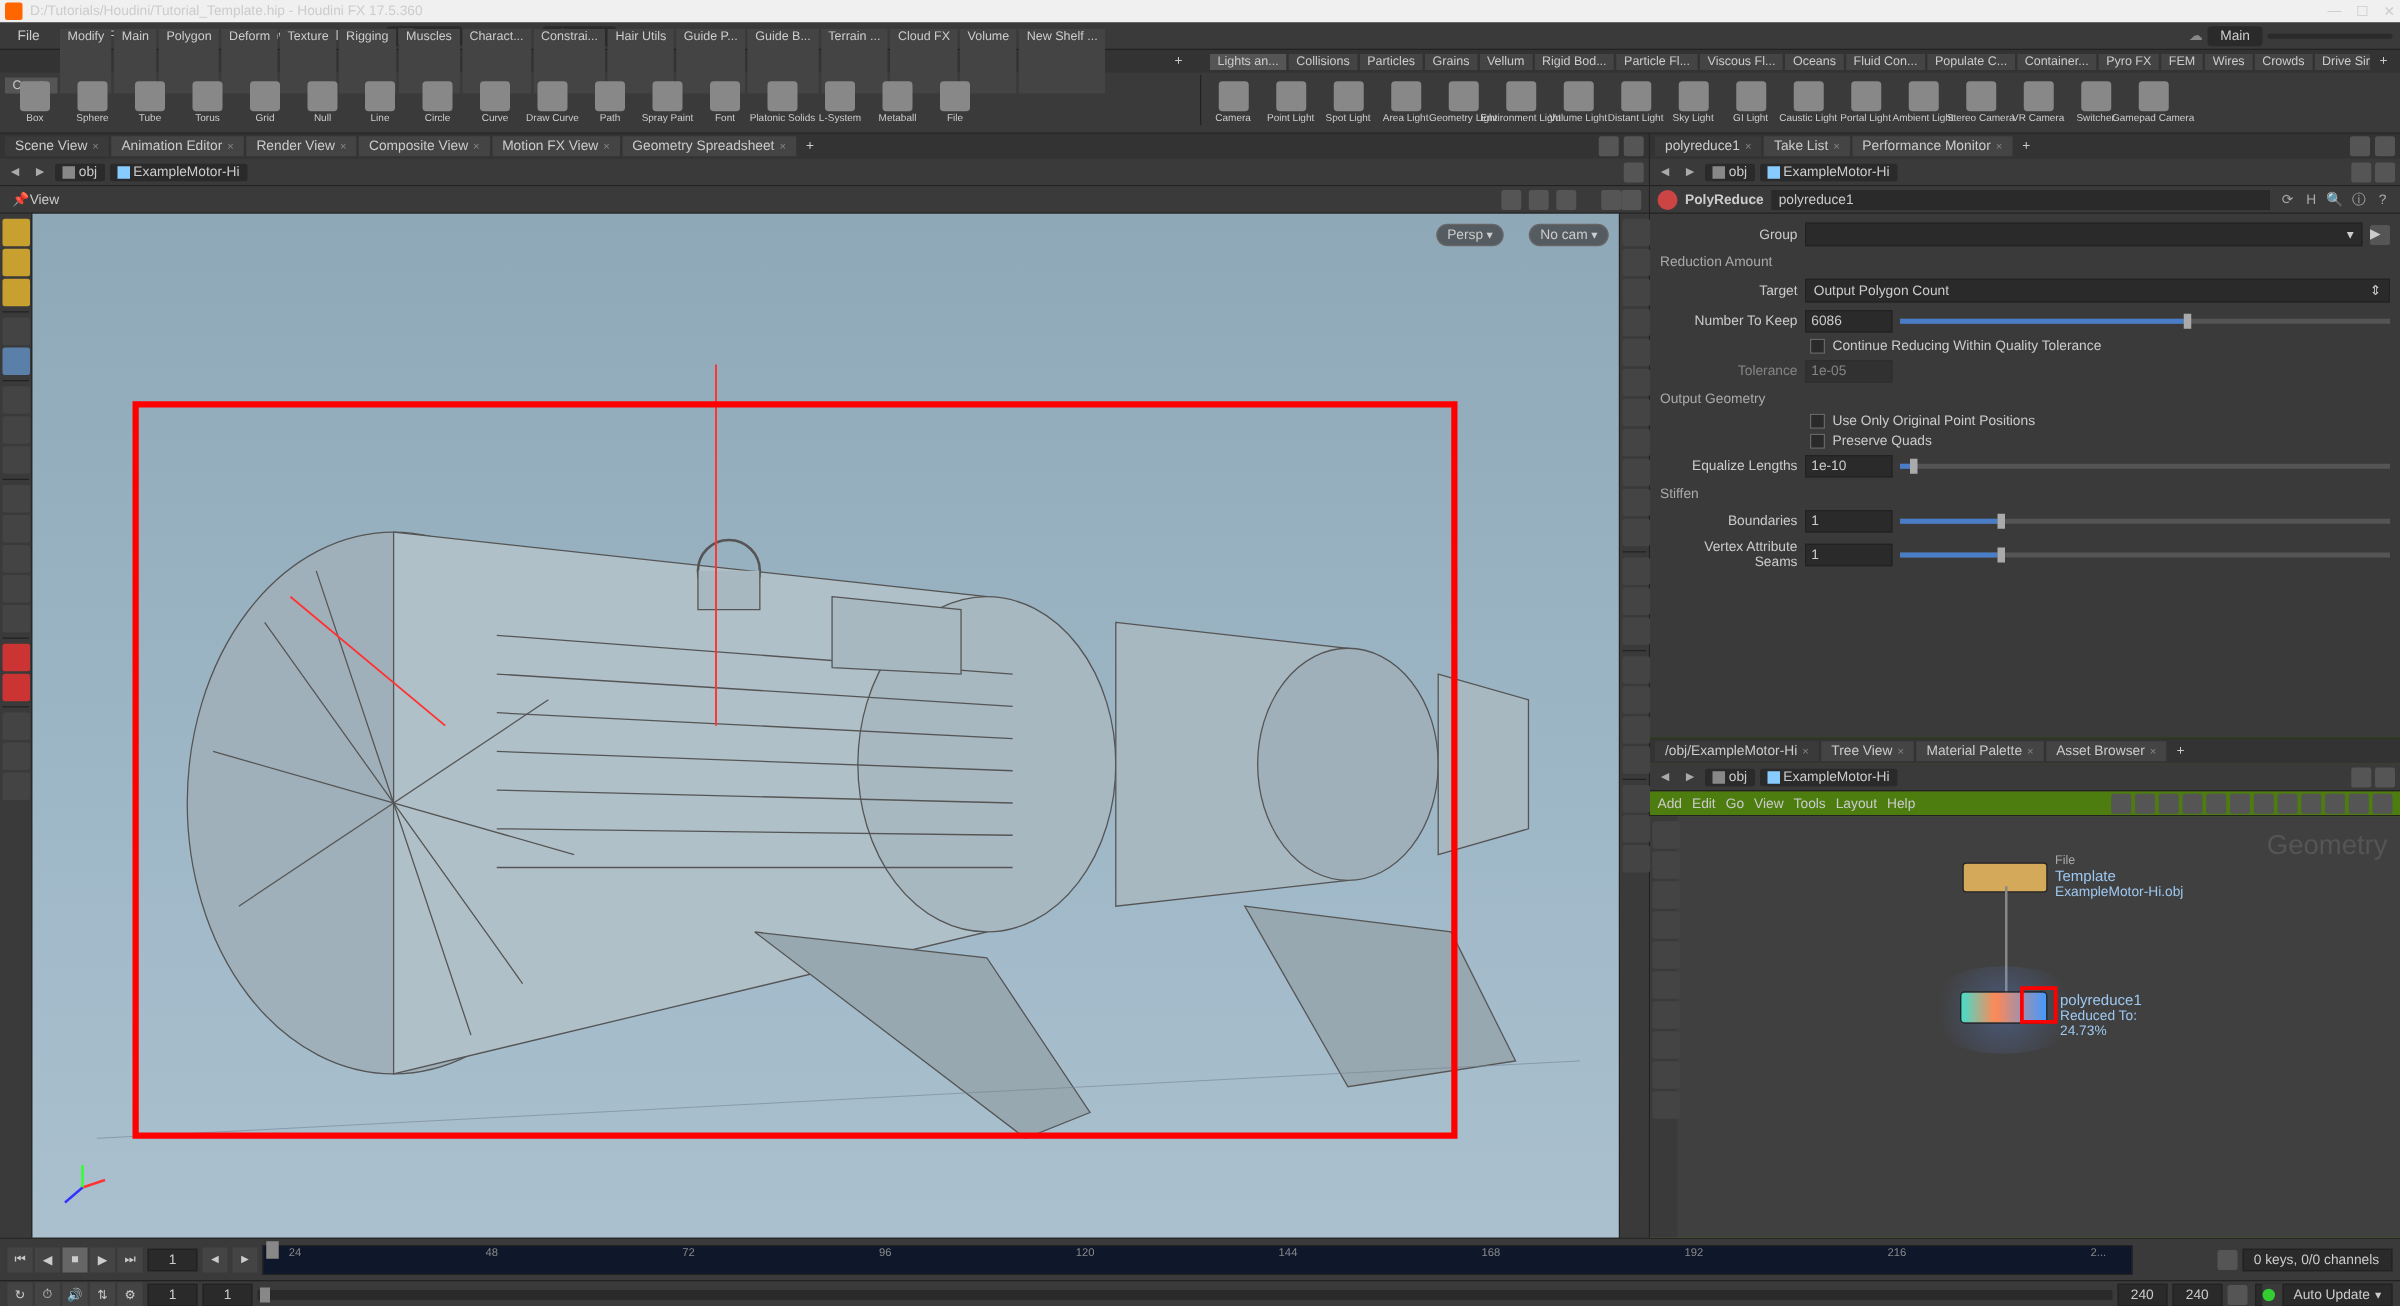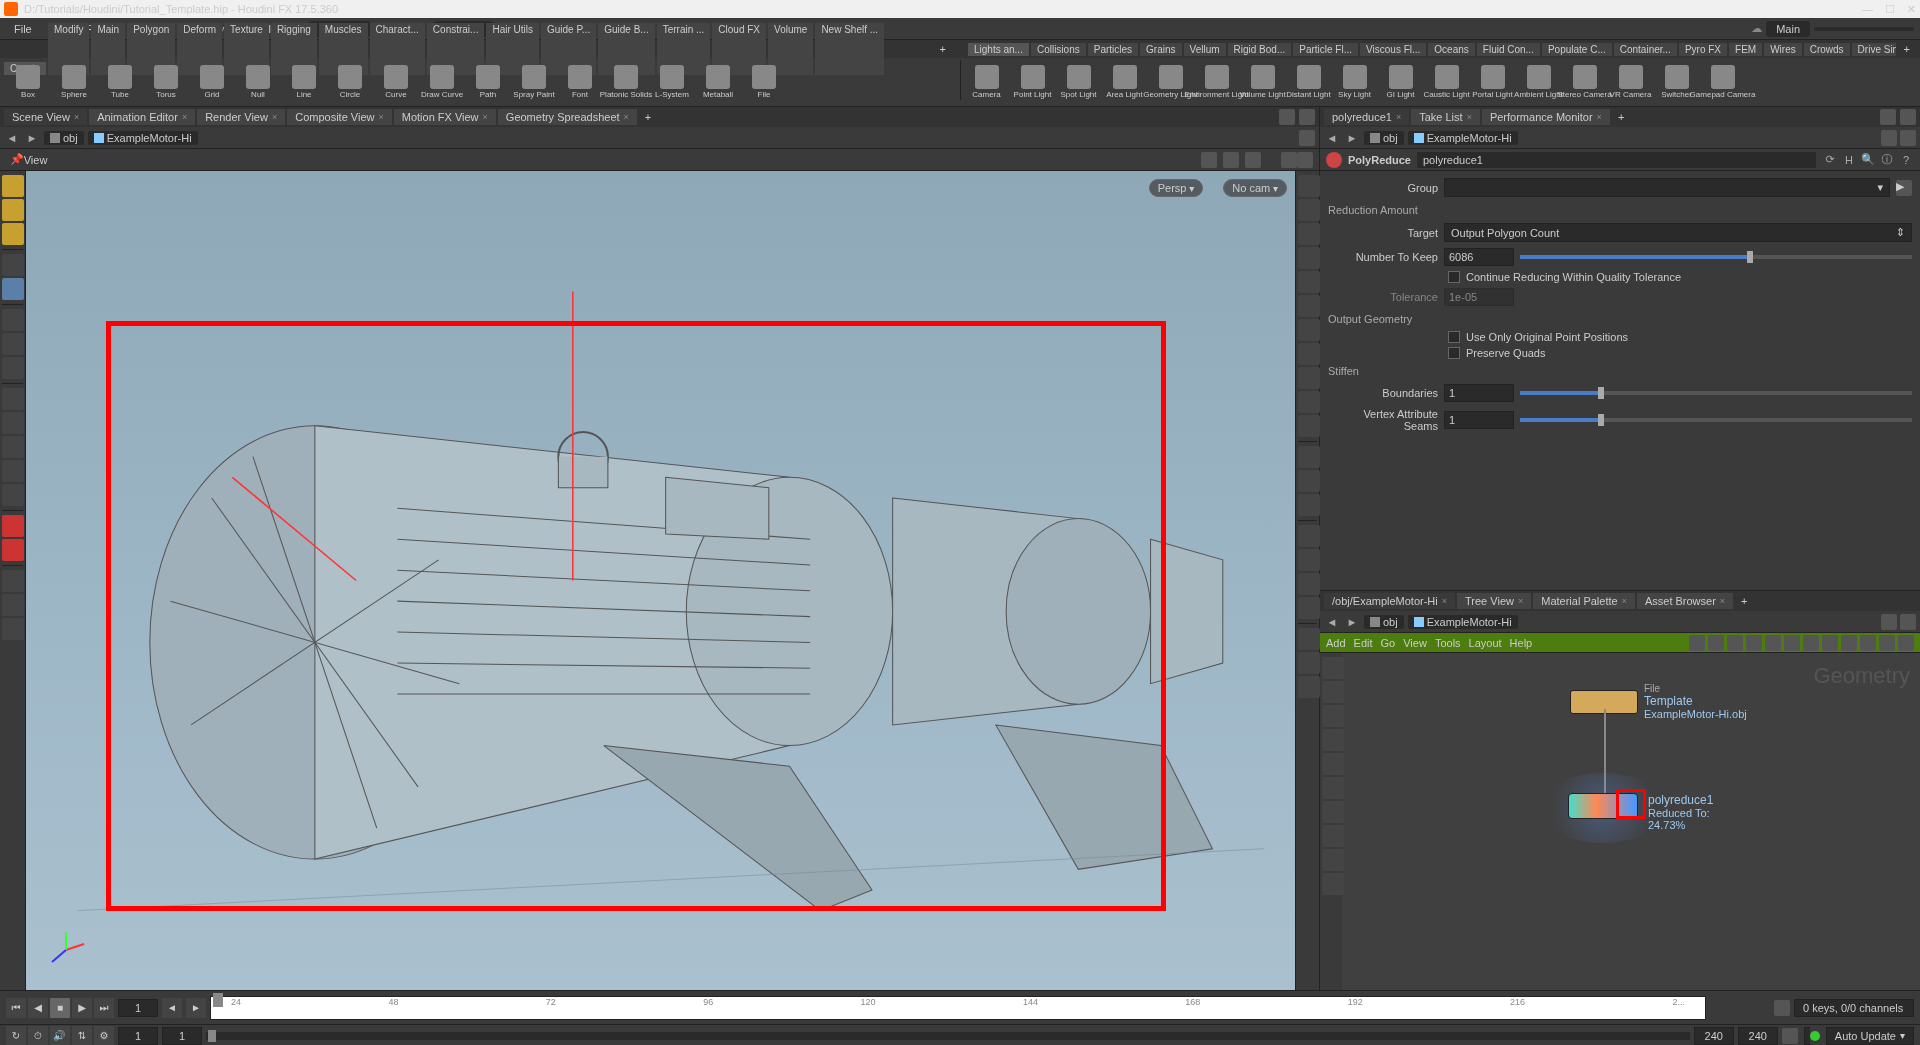--- a/index.html
+++ b/index.html
@@ -69,21 +69,21 @@
 .node-body{width:68px;height:24px;background:#d4a959;border:1px solid #222;border-radius:3px;display:flex;align-items:center;justify-content:center}
 .node-label{font-size:12px;color:#9ec8f0}
 .node-sublabel{font-size:11px;color:#9ec8f0}
 .node-wire{position:absolute;width:2px;background:#888}
 .geom-watermark{position:absolute;top:10px;right:10px;font-size:22px;color:#555;font-weight:normal}
 .bottom-bar{height:56px;background:#3a3a3a;border-top:1px solid #222;display:flex;flex-direction:column}
 .timeline{flex:1;display:flex;align-items:center;padding:0 6px;gap:4px}
 .play-controls{display:flex;gap:2px}
 .play-btn{width:20px;height:20px;background:#444;display:flex;align-items:center;justify-content:center;cursor:pointer;font-size:10px}
 .frame-input{width:40px;background:#2a2a2a;border:1px solid #222;padding:2px;color:#ccc;text-align:center;font-size:11px}
-.timeline-track{flex:1;height:24px;background:#ffffff;position:relative;border:1px solid #222}
+.timeline-track{flex:1;height:24px;background:#0f172a;position:relative;border:1px solid #222}
 .timeline-ticks{position:absolute;inset:0;display:flex;justify-content:space-between;padding:0 20px}
 .tick{font-size:9px;color:#888}
 .status-row{height:22px;display:flex;align-items:center;padding:0 6px;gap:4px;border-top:1px solid #222}
 .status-row .right{margin-left:auto;display:flex;align-items:center;gap:6px}
 .status-btn{background:#2a2a2a;padding:2px 8px;border:1px solid #222;cursor:pointer;font-size:10px;display:flex;align-items:flex-start;gap:4px}
 .viewport svg{width:100%;height:100%}
 .small-red{position:absolute;border:3px solid red}
 .node-polyreduce{position:absolute}
 .node-polyreduce .body{width:70px;height:26px;border-radius:4px;background:linear-gradient(90deg,#4dc 0%,#f85 40%,#49f 100%);border:1px solid #222}
 .mini-tool{width:16px;height:16px;background:#555;border-radius:2px;cursor:pointer}
@@ -571,20 +571,28 @@
         </div>
         <div class="param-section">Output Geometry</div>
         <div class="param-checkbox">
           <span class="box"></span>
             <span>Use Only Original Point Positions</span>
         </div>
         <div class="param-checkbox">
           <span class="box"></span>
             <span>Preserve Quads</span>
         </div>
+        <div class="param-row">
+          <span class="param-label">Equalize Lengths</span>
+          <input class="param-input" value="1e-10" style="">
+          <div class="param-slider">
+              <div class="fill" style="width:2%"></div>
+              <div class="handle" style="left:2%"></div>
+            </div>
+        </div>
         <div class="param-section">Stiffen</div>
         <div class="param-row">
           <span class="param-label">Boundaries</span>
           <input class="param-input" value="1" style="">
           <div class="param-slider">
               <div class="fill" style="width:20%"></div>
               <div class="handle" style="left:20%"></div>
             </div>
         </div>
         <div class="param-row">

